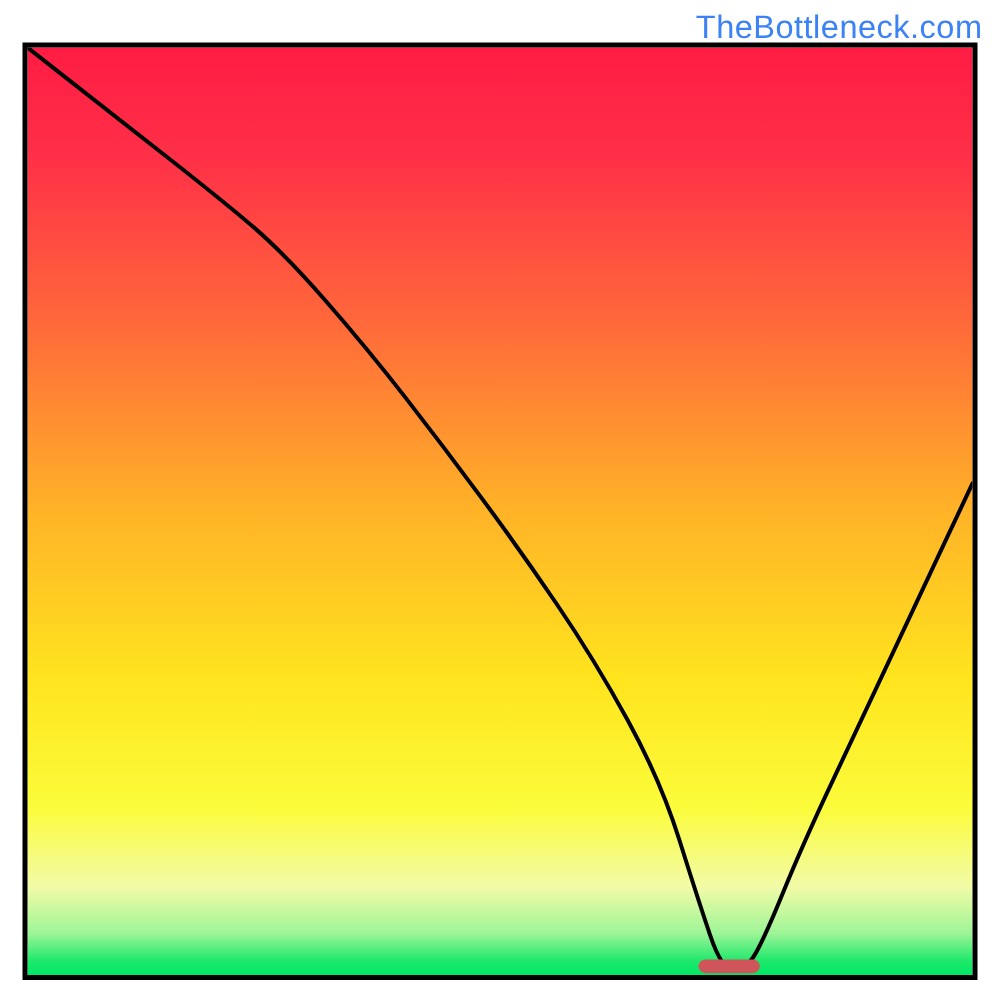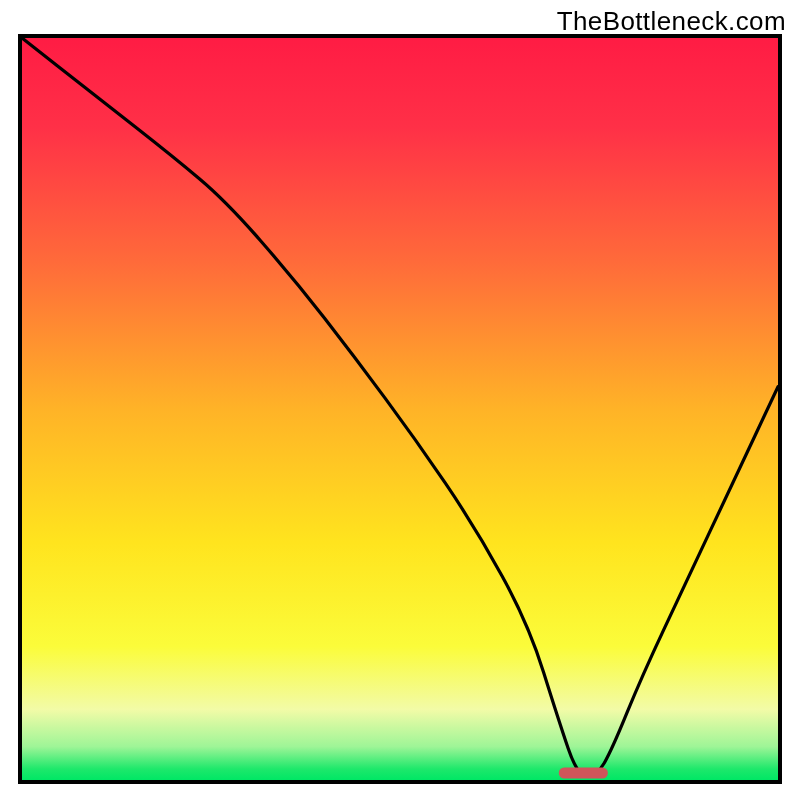--- a/index.html
+++ b/index.html
@@ -13,21 +13,21 @@
   }
   .stage {
     position: relative;
     width: 800px;
     height: 800px;
   }
   .watermark {
     position: absolute;
     top: 6px;
     right: 14px;
-    color: #000000;
+    color: #3b82f6;
     font-size: 26px;
     font-weight: 400;
     letter-spacing: 0.4px;
     z-index: 5;
   }
   svg.plot {
     position: absolute;
     inset: 0;
     width: 800px;
     height: 800px;

